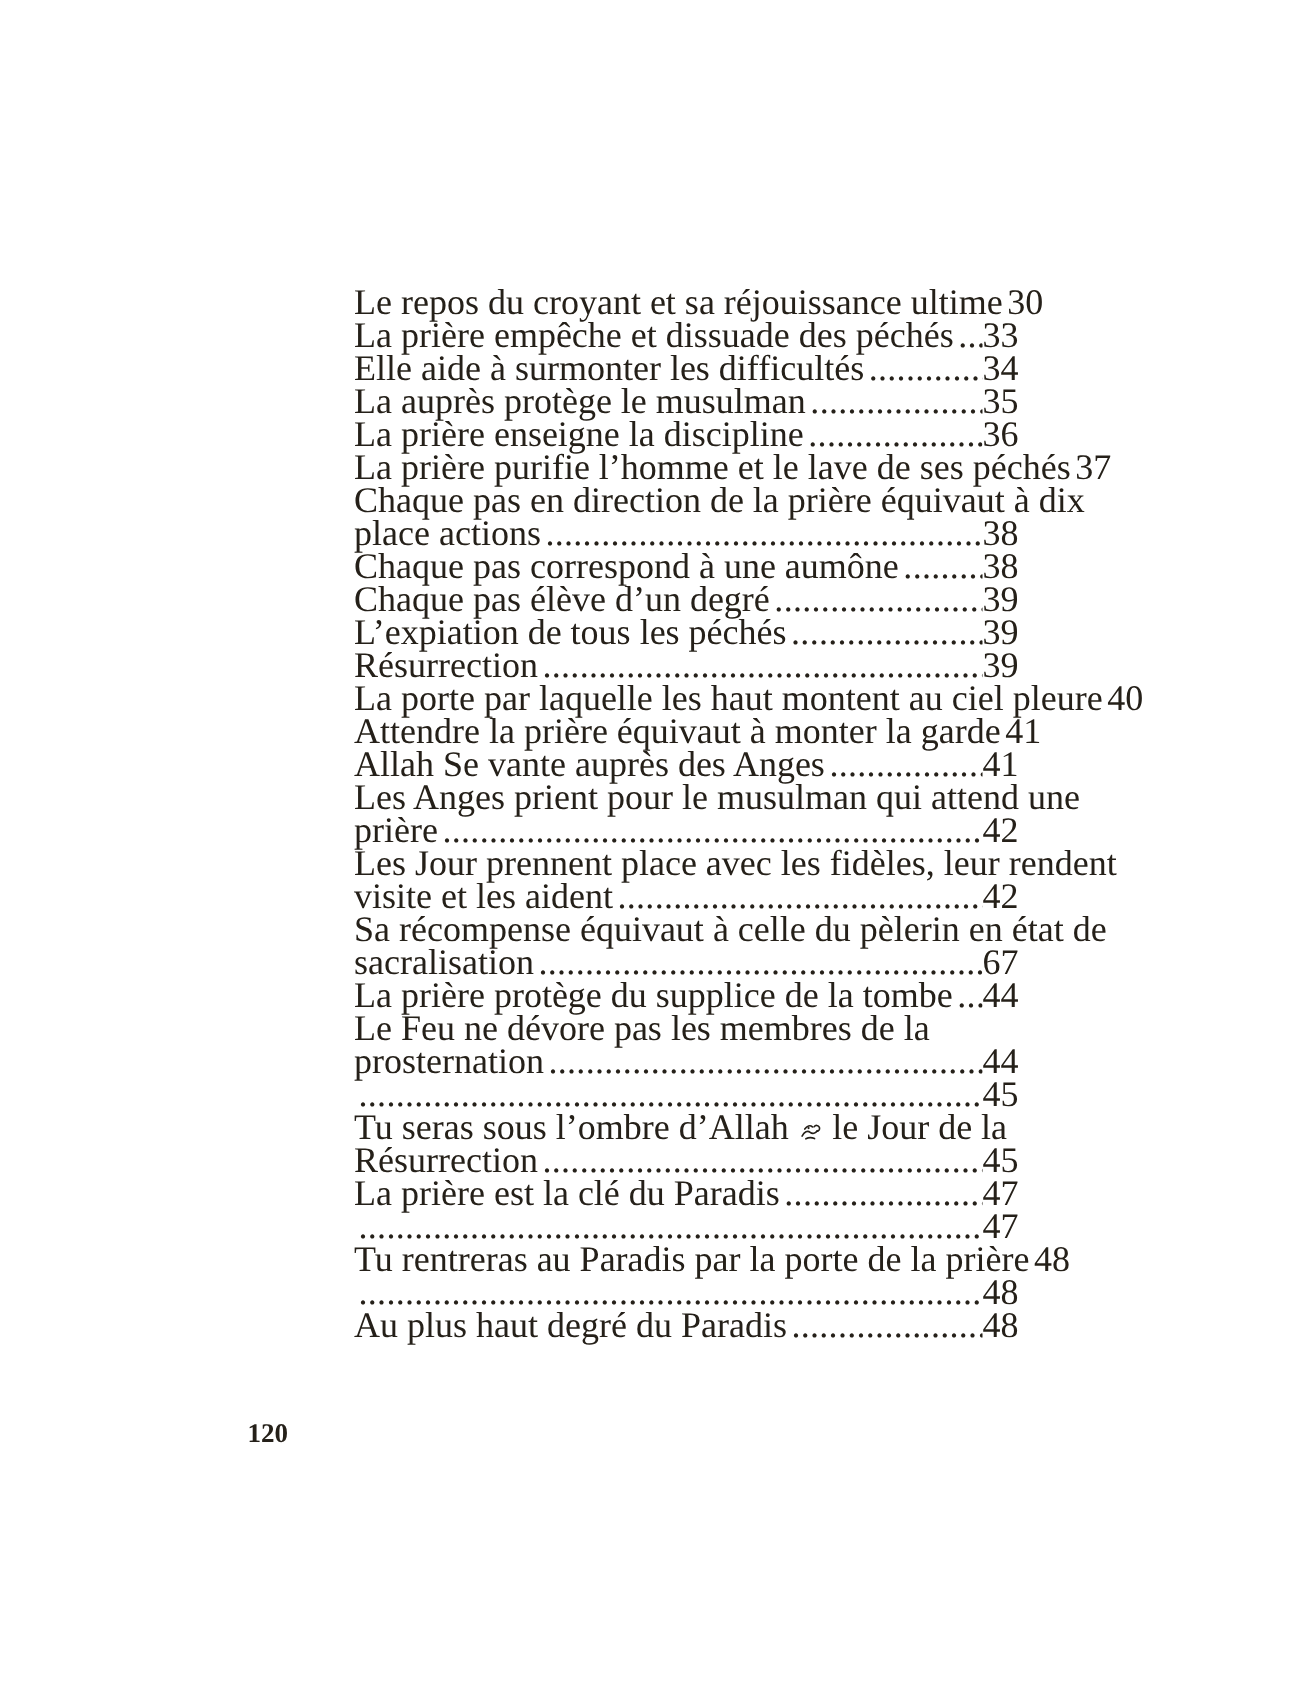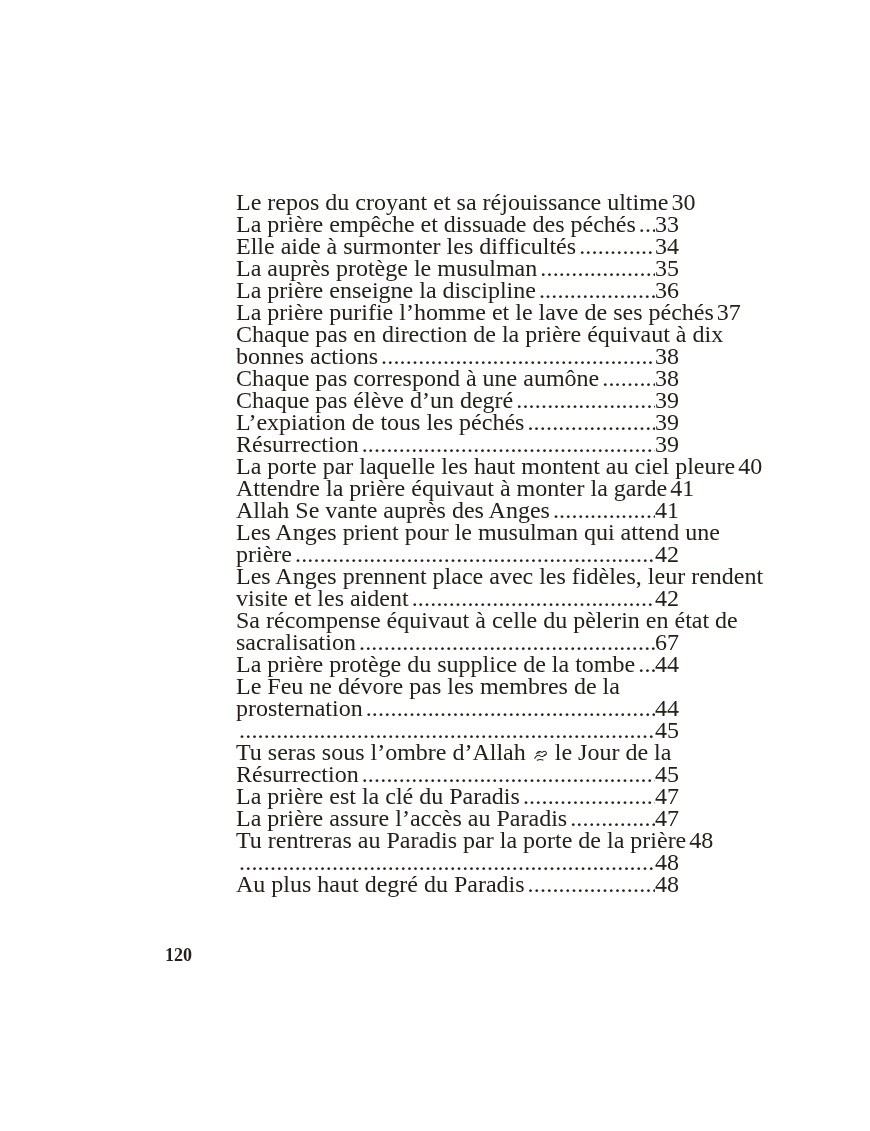--- a/index.html
+++ b/index.html
@@ -97,21 +97,21 @@
       </div>
       <div class="toc-row">
         <span class="toc-text">La prière purifie l’homme et le lave de ses péchés</span>
         <span class="toc-leader">................................................................................................................................................................</span>
         <span class="toc-page">37</span>
       </div>
       <div class="toc-row">
         <span class="toc-text">Chaque pas en direction de la prière équivaut à dix</span>
       </div>
       <div class="toc-row">
-        <span class="toc-text">bonnes actions</span>
+        <span class="toc-text">place actions</span>
         <span class="toc-leader">................................................................................................................................................................</span>
         <span class="toc-page">38</span>
       </div>
       <div class="toc-row">
         <span class="toc-text">Chaque pas correspond à une aumône</span>
         <span class="toc-leader">................................................................................................................................................................</span>
         <span class="toc-page">38</span>
       </div>
       <div class="toc-row">
         <span class="toc-text">Chaque pas élève d’un degré</span>
@@ -145,21 +145,21 @@
       </div>
       <div class="toc-row">
         <span class="toc-text">Les Anges prient pour le musulman qui attend une</span>
       </div>
       <div class="toc-row">
         <span class="toc-text">prière</span>
         <span class="toc-leader">................................................................................................................................................................</span>
         <span class="toc-page">42</span>
       </div>
       <div class="toc-row">
-        <span class="toc-text">Les Anges prennent place avec les fidèles, leur rendent</span>
+        <span class="toc-text">Les Jour prennent place avec les fidèles, leur rendent</span>
       </div>
       <div class="toc-row">
         <span class="toc-text">visite et les aident</span>
         <span class="toc-leader">................................................................................................................................................................</span>
         <span class="toc-page">42</span>
       </div>
       <div class="toc-row">
         <span class="toc-text">Sa récompense équivaut à celle du pèlerin en état de</span>
       </div>
       <div class="toc-row">
@@ -199,21 +199,20 @@
         <span class="toc-text">Résurrection</span>
         <span class="toc-leader">................................................................................................................................................................</span>
         <span class="toc-page">45</span>
       </div>
       <div class="toc-row">
         <span class="toc-text">La prière est la clé du Paradis</span>
         <span class="toc-leader">................................................................................................................................................................</span>
         <span class="toc-page">47</span>
       </div>
       <div class="toc-row">
-        <span class="toc-text">La prière assure l’accès au Paradis</span>
         <span class="toc-leader">................................................................................................................................................................</span>
         <span class="toc-page">47</span>
       </div>
       <div class="toc-row">
         <span class="toc-text">Tu rentreras au Paradis par la porte de la prière</span>
         <span class="toc-leader">................................................................................................................................................................</span>
         <span class="toc-page">48</span>
       </div>
       <div class="toc-row">
         <span class="toc-leader">................................................................................................................................................................</span>

